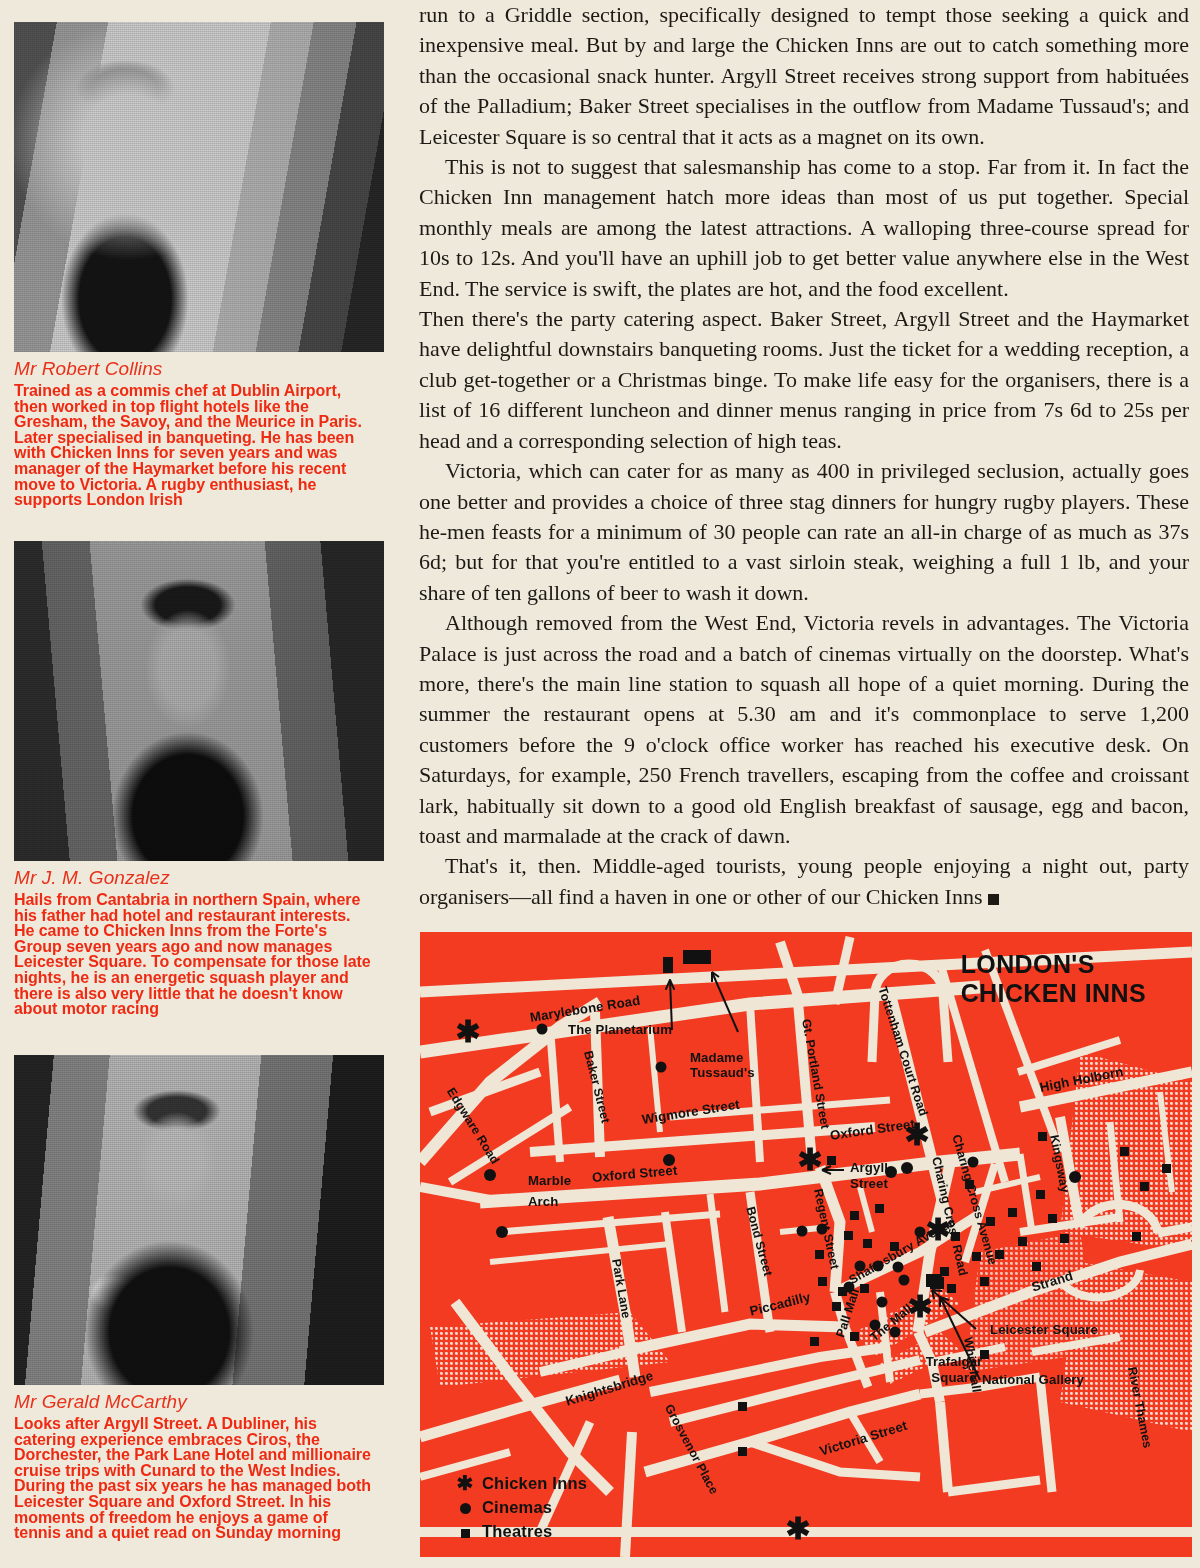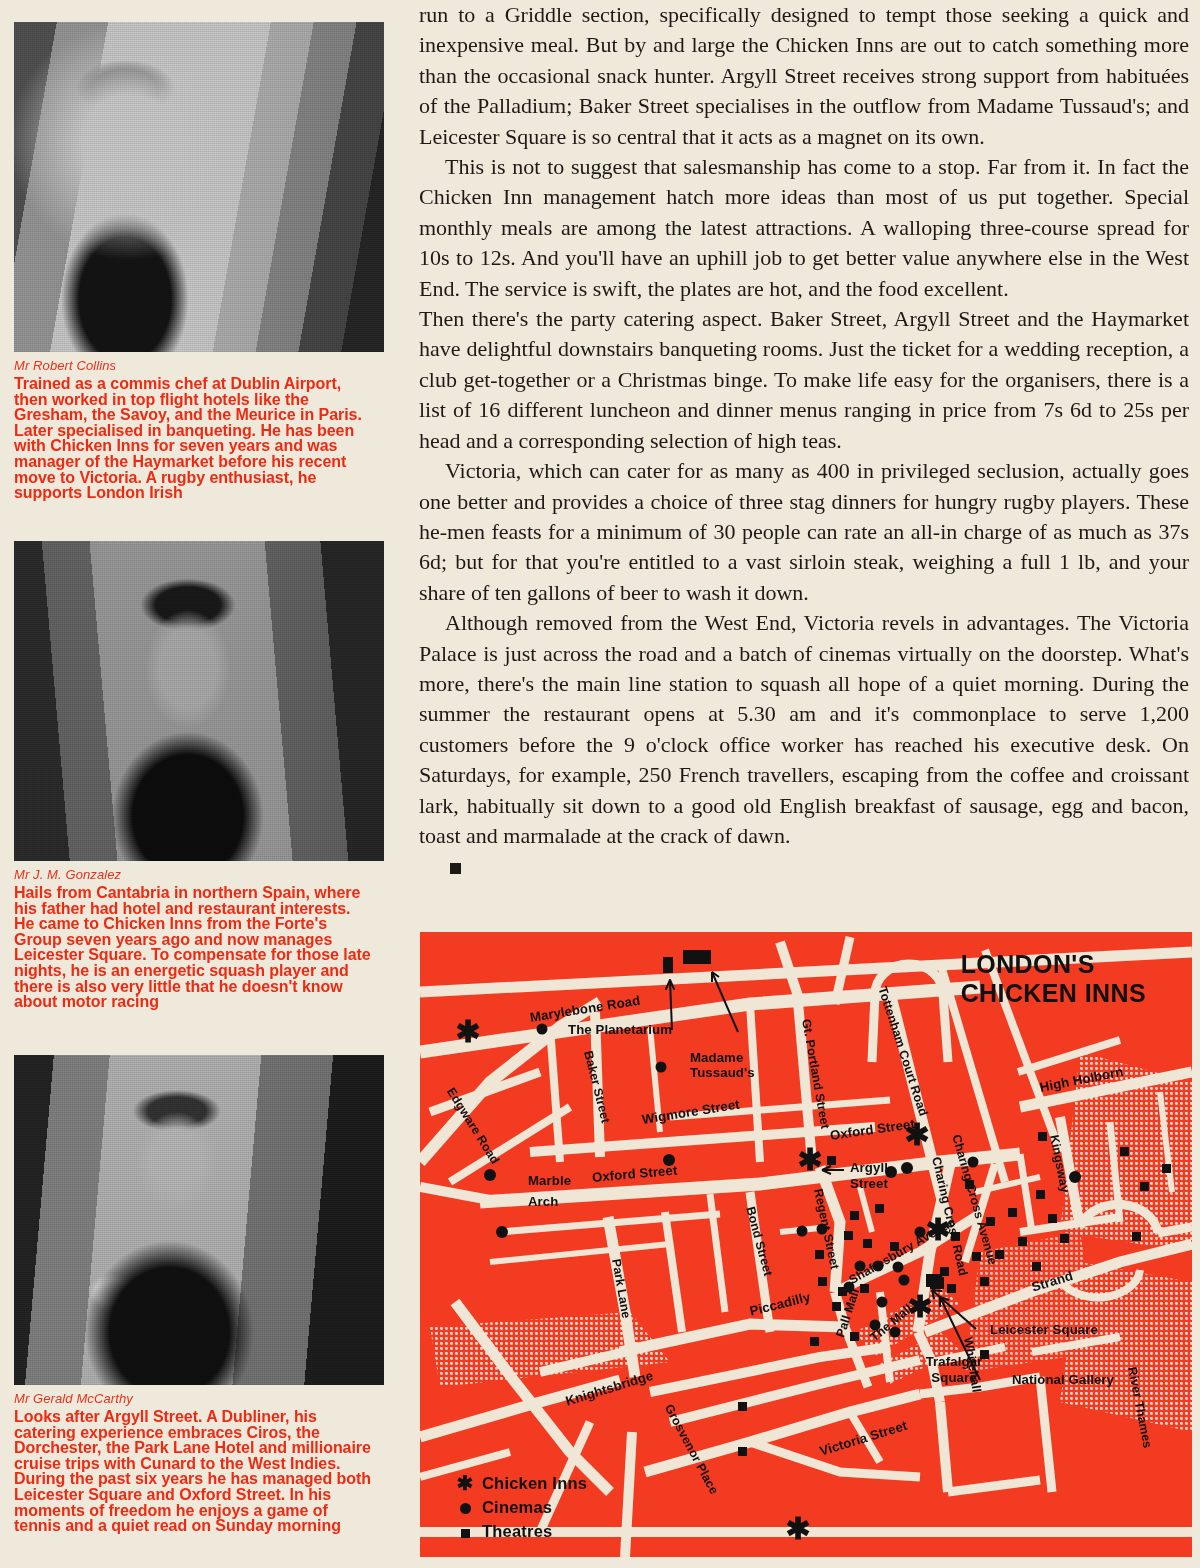--- a/index.html
+++ b/index.html
@@ -54,21 +54,21 @@
       radial-gradient(ellipse 52px 64px at 44% 32%, #c3b8a8 0 48%, rgba(0,0,0,0) 76%),
       radial-gradient(ellipse 50px 24px at 44% 17%, #3c3832 0 58%, rgba(0,0,0,0) 88%),
       radial-gradient(ellipse 96px 104px at 42% 84%, #171614 0 62%, rgba(0,0,0,0) 88%),
       radial-gradient(ellipse 30px 22px at 27% 72%, #ddd6c8 0 54%, rgba(0,0,0,0) 86%),
       linear-gradient(95deg,#2b2925 0 10%, #8c8375 10% 24%, #bcb2a2 24% 62%, #7e7669 62% 80%, #25231f 80% 100%),
       #8f877a;
   }
 
   .cap-name{
     color:#e8311a;font-style:italic;font-weight:400;
-    font-size:13px;letter-spacing:.1px;
+    font-size:19px;letter-spacing:.1px;
     margin:6px 0 3px 0;
   }
   .cap-body{
     color:#ef2a12;font-weight:700;
     font-size:16px;line-height:15.6px;
     letter-spacing:-.05px;
     width:358px;
   }
 
   
@@ -150,21 +150,21 @@
   </div>
 
   <div class="article">
     <p>run to a Griddle section, specifically designed to tempt those seeking a quick and inexpensive meal. But by and large the Chicken Inns are out to catch something more than the occasional snack hunter. Argyll Street receives strong support from habituées of the Palladium; Baker Street specialises in the outflow from Madame Tussaud's; and Leicester Square is so central that it acts as a magnet on its own.</p>
     <p class="indent">This is not to suggest that salesmanship has come to a stop. Far from it. In fact the Chicken Inn management hatch more ideas than most of us put together. Special monthly meals are among the latest attractions. A walloping three-course spread for 10s to 12s. And you'll have an uphill job to get better value anywhere else in the West End. The service is swift, the plates are hot, and the food excellent.</p>
 
 
     <p>Then there's the party catering aspect. Baker Street, Argyll Street and the Haymarket have delightful downstairs banqueting rooms. Just the ticket for a wedding reception, a club get-together or a Christmas binge. To make life easy for the organisers, there is a list of 16 different luncheon and dinner menus ranging in price from 7s 6d to 25s per head and a corresponding selection of high teas.</p>
     <p class="indent">Victoria, which can cater for as many as 400 in privileged seclusion, actually goes one better and provides a choice of three stag dinners for hungry rugby players. These he-men feasts for a minimum of 30 people can rate an all-in charge of as much as 37s 6d; but for that you're entitled to a vast sirloin steak, weighing a full 1 lb, and your share of ten gallons of beer to wash it down.</p>
     <p class="indent">Although removed from the West End, Victoria revels in advantages. The Victoria Palace is just across the road and a batch of cinemas virtually on the doorstep. What's more, there's the main line station to squash all hope of a quiet morning. During the summer the restaurant opens at 5.30 am and it's commonplace to serve 1,200 customers before the 9 o'clock office worker has reached his executive desk. On Saturdays, for example, 250 French travellers, escaping from the coffee and croissant lark, habitually sit down to a good old English breakfast of sausage, egg and bacon, toast and marmalade at the crack of dawn.</p>
-    <p class="indent"><span class="endmark"></span></p>
+    <p class="indent"><span>That's it, then. Middle-aged tourists, young people enjoying a night out, party organisers—all find a haven in one or other of our Chicken Inns</span><span class="endmark"></span></p>
   </div>
 
   <div class="map">
 
     <svg viewBox="0 0 772 625" width="772" height="625">
       <defs>
         <pattern id="dots" width="5" height="5" patternUnits="userSpaceOnUse">
           <rect width="5" height="5" fill="#f23b20"></rect>
           <circle cx="1.4" cy="1.4" r="1.5" fill="#f7d9cf"></circle>
         </pattern>
@@ -419,21 +419,21 @@
     <div class="mlabel sm" style="left:248px;top:466px;transform:rotate(62deg);">Grosvenor Place</div>
     <div class="mlabel" style="left:400px;top:512px;transform:rotate(-17deg);">Victoria Street</div>
     <div class="mlabel sm" style="left:712px;top:428px;transform:rotate(79deg);">River Thames</div>
 
     <div class="mlabel" style="left:148px;top:90px;">The Planetarium</div>
     <div class="mlabel" style="left:270px;top:78px;width:70px;white-space:normal;line-height:15px;margin-top:40px;">Madame Tussaud's</div>
     <div class="mlabel" style="left:108px;top:238px;width:54px;white-space:normal;line-height:21px;">Marble Arch</div>
     <div class="mlabel" style="left:430px;top:228px;width:48px;white-space:normal;line-height:16px;">Argyll Street</div>
     <div class="mlabel" style="left:558px;top:390px;margin-left:12px;">Leicester Square</div>
     <div class="mlabel" style="left:492px;top:422px;width:84px;white-space:normal;line-height:16px;text-align:center;">Trafalgar Square</div>
-    <div class="mlabel" style="left:562px;top:440px;margin-left:30px;">National Gallery</div>
+    <div class="mlabel" style="left:562px;top:440px;">National Gallery</div>
 
     <div class="legend">
       <div class="legend-row">
         <span class="legend-sym">✱</span>
         <span class="legend-txt">Chicken Inns</span>
       </div>
       <div class="legend-row">
         <span class="legend-sym"><i class="sym-dot"></i></span>
         <span class="legend-txt">Cinemas</span>
       </div>

